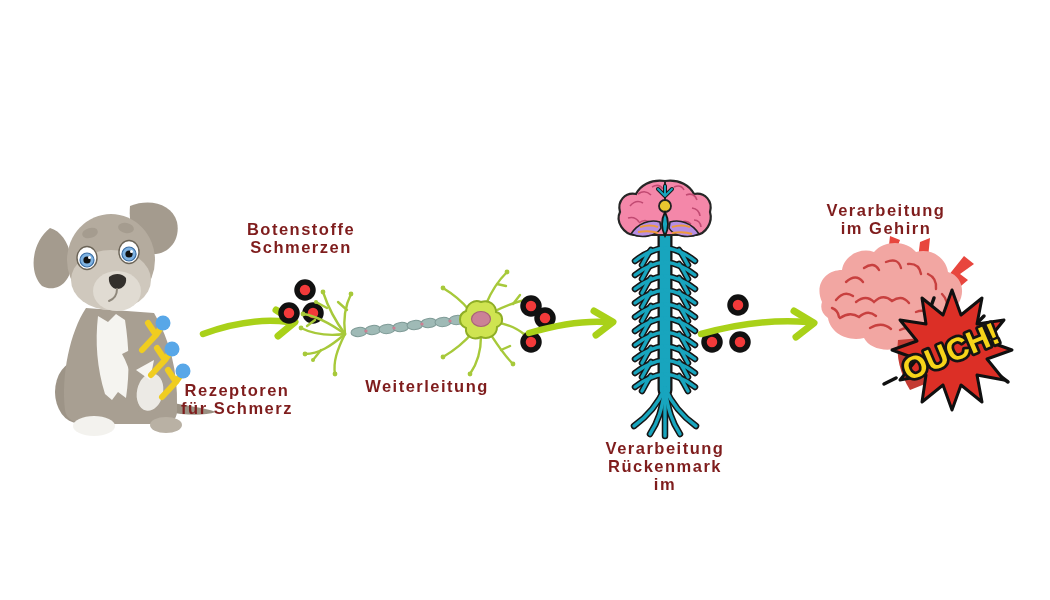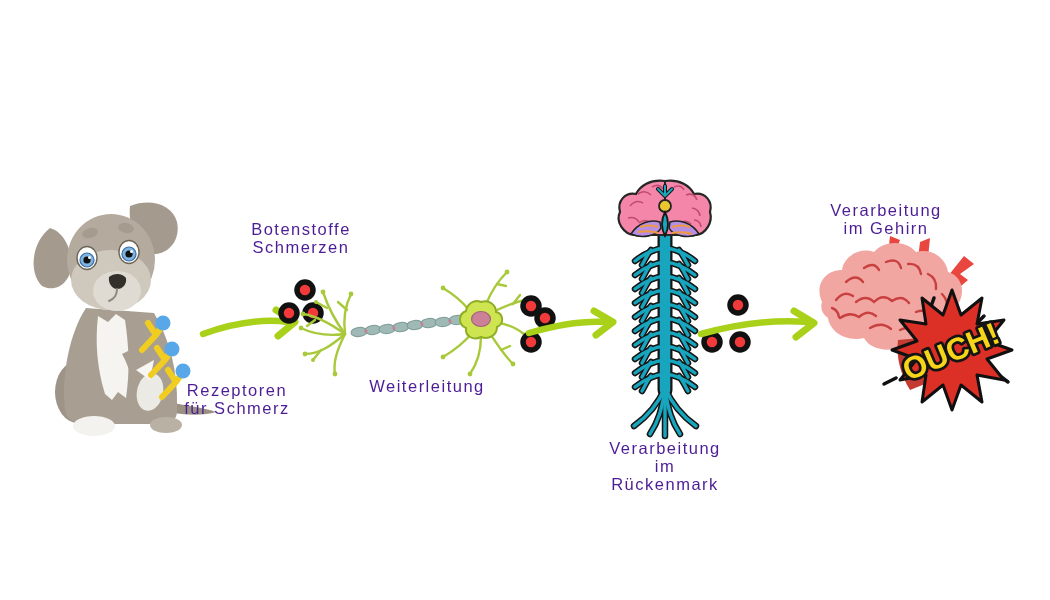--- a/index.html
+++ b/index.html
@@ -2,21 +2,21 @@
 <html><head>
 <meta charset="utf-8">
 <style>
   html,body{margin:0;padding:0;background:#ffffff;}
   .canvas{
     position:relative;width:1050px;height:600px;background:#ffffff;
     overflow:hidden;font-family:"Liberation Sans",sans-serif;
   }
   .lbl{
     position:absolute;width:210px;text-align:center;
-    color:#4c1d95;font-size:16.5px;font-weight:400;
+    color:#7f1d1d;font-size:16.5px;font-weight:700;
     letter-spacing:1.5px;line-height:1.08;
   }
   .abs{position:absolute;}
   svg{display:block;overflow:visible;}
 </style>
 </head>
 <body>
 
 <div class="canvas">
 
@@ -264,22 +264,22 @@
 
       <path d="M53,18 l-7,-7 M53,18 l7,-7 M53,18 l0,-10" stroke="#161616" stroke-width="4" stroke-linecap="round" fill="none"></path>
       <path d="M53,18 l-7,-7 M53,18 l7,-7 M53,18 l0,-10" stroke="#18a5be" stroke-width="2" stroke-linecap="round" fill="none"></path>
       <circle cx="53" cy="28" r="6" fill="#eac62f" stroke="#222222" stroke-width="1.8"></circle>
       <path d="M53,34 C49,42 49,50 53,58 C57,50 57,42 53,34 Z" fill="#18a5be" stroke="#161616" stroke-width="1.8"></path>
     </g>
   </svg>
 
   <div class="lbl" style="left:560px;top:440px">
     <div>Verarbeitung</div>
+    <div>Rückenmark</div>
     <div>im</div>
-    <div>Rückenmark</div>
   </div>
 
   <svg class="abs" style="left:705px;top:290px" width="50" height="64" viewBox="0 0 50 64">
     <g stroke="#111111" stroke-width="5.5" fill="#f23a3a">
       <circle cx="33" cy="15" r="8"></circle>
         <circle cx="7" cy="52" r="8"></circle>
         <circle cx="35" cy="52" r="8"></circle>
     </g>
   </svg>
 

